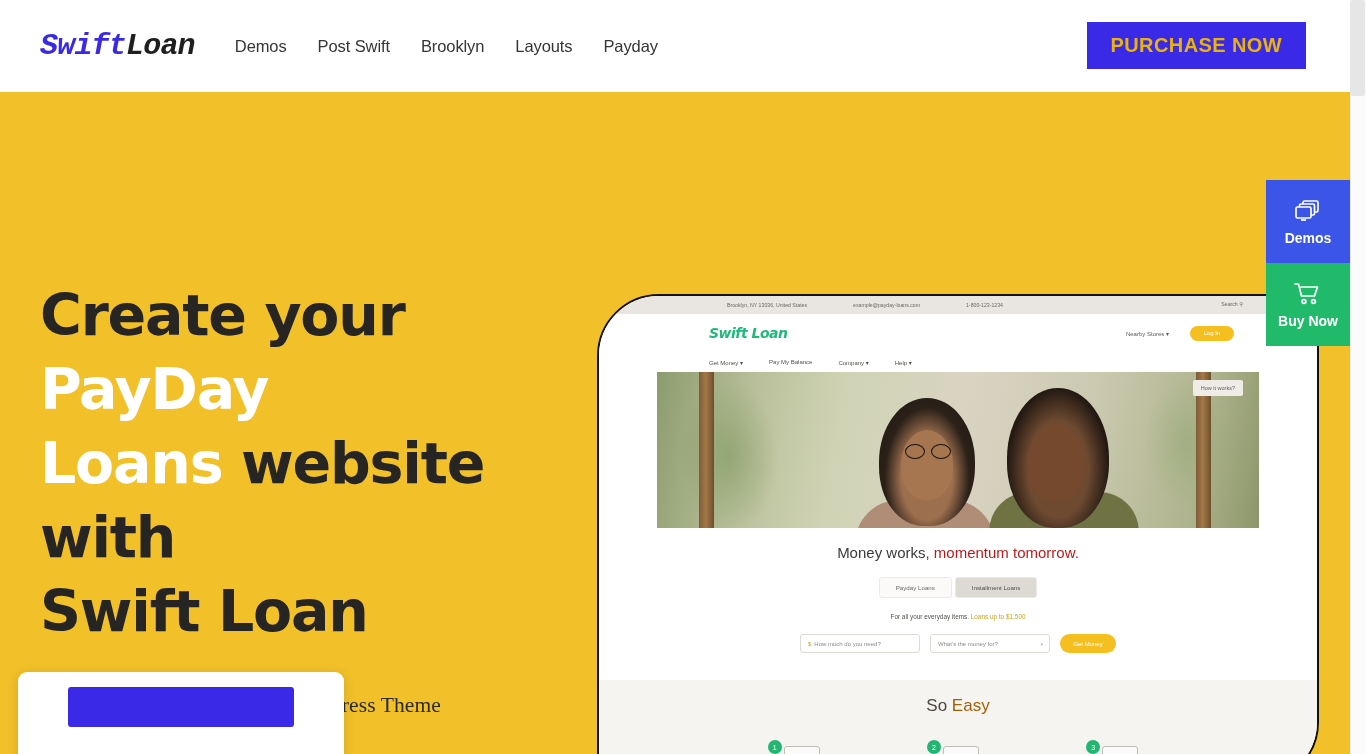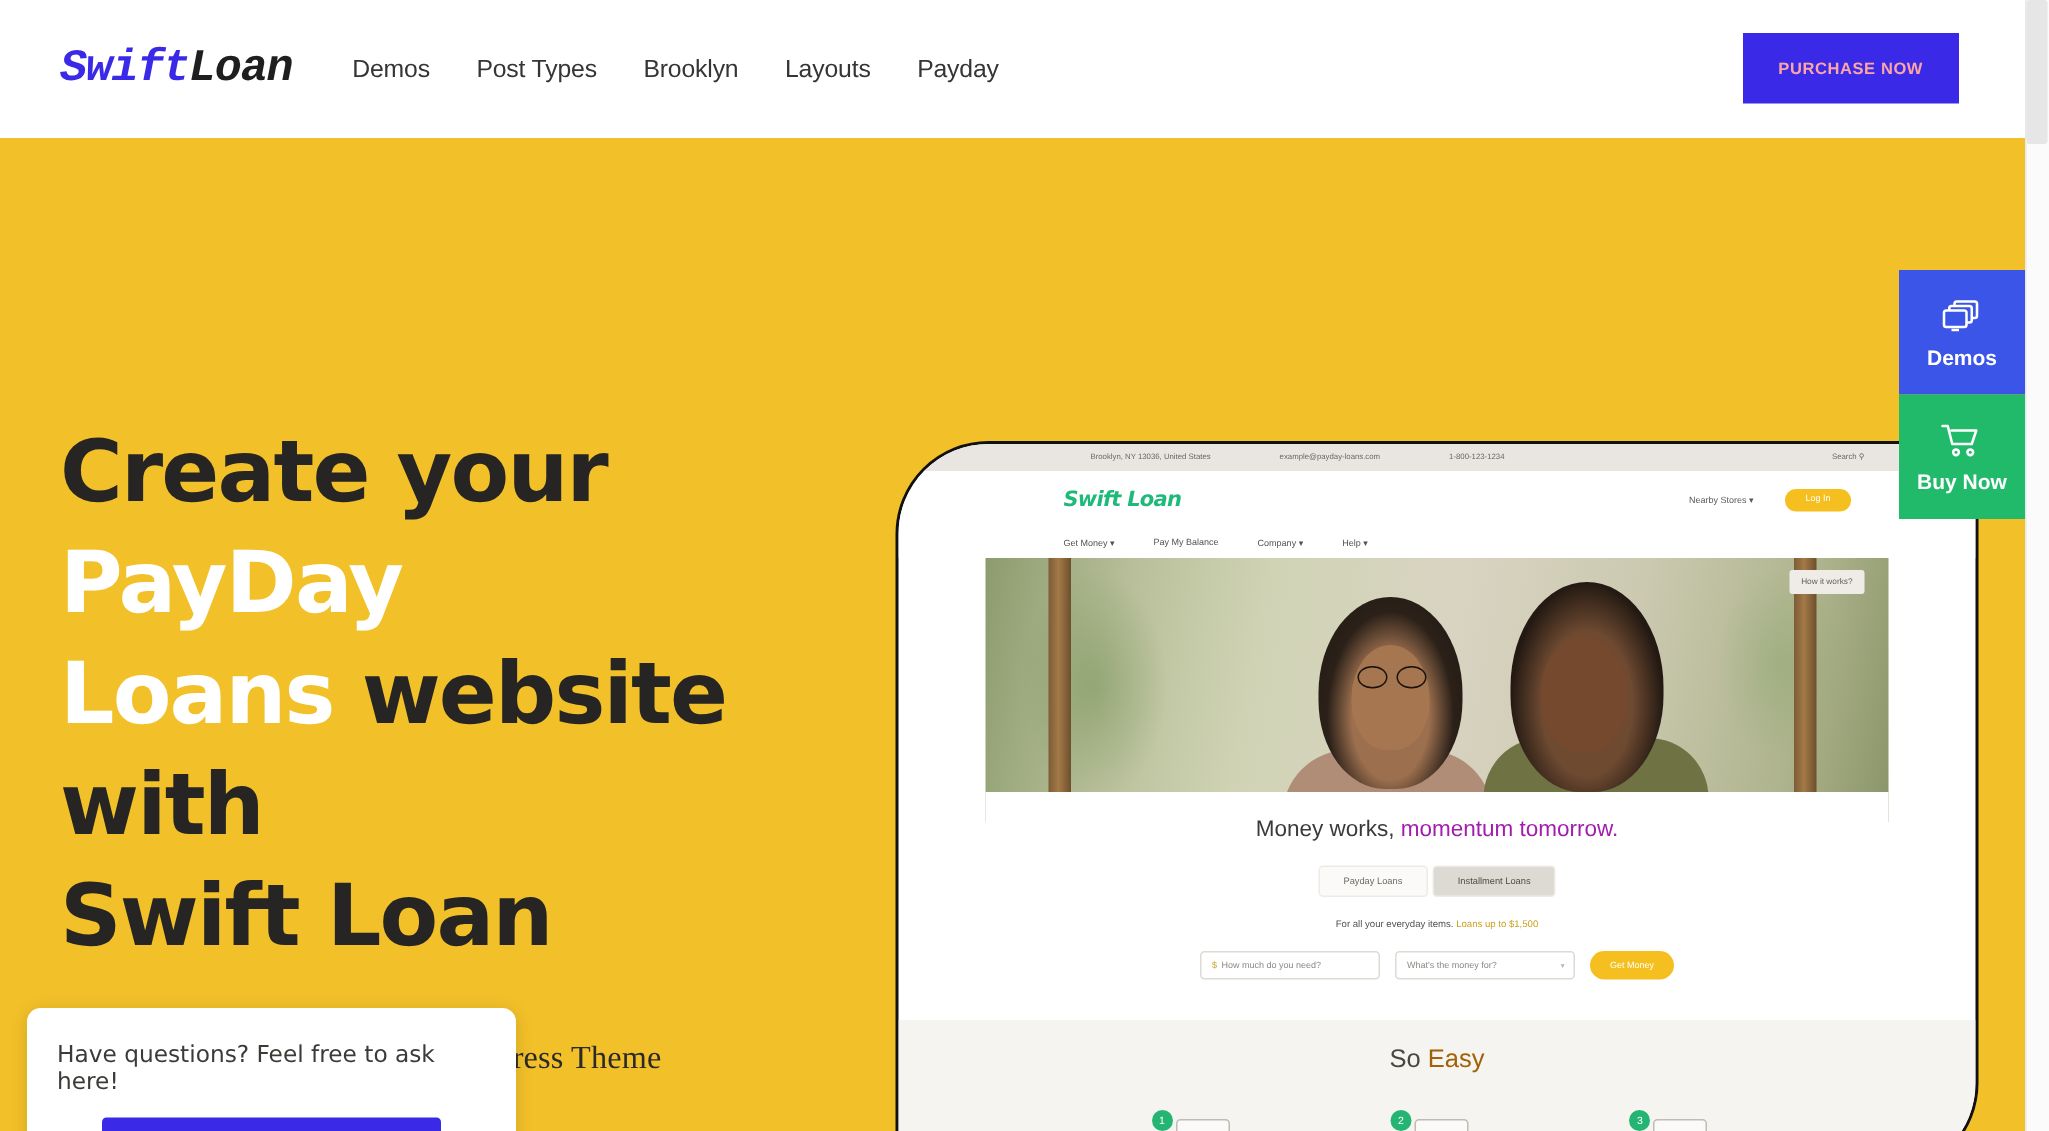--- a/index.html
+++ b/index.html
@@ -35,23 +35,23 @@
   #logo .loan  { color: #1f1f1f; font-weight: 700; }
 
   #nav { display: flex; margin-left: 40px; gap: 31px; }
   .nav-link {
     font-size: 16.5px; color: #353535; cursor: pointer;
     white-space: nowrap; letter-spacing: -0.1px;
   }
 
   #purchase-now {
     position: absolute; top: 22px; right: 44px;
-    background: #3a2ae8; color: #fca5a5; border: none;
+    background: #3a2ae8; color: #eab308; border: none;
     font-family: "Liberation Sans", sans-serif;
-    font-size: 11px; font-weight: 700; letter-spacing: 0.4px;
+    font-size: 20px; font-weight: 700; letter-spacing: 0.4px;
     padding: 0 24px; height: 47px; cursor: pointer;
   }
 
   
   #hero {
     position: absolute; top: 108px; left: 0; width: 1350px; height: 662px;
     background: #f2c029; overflow: hidden; border-radius: 10px;
   }
 
   #hero-copy { position: absolute; left: 40px; top: 170px; width: 540px; }
@@ -159,21 +159,21 @@
   #how-it-works {
     position: absolute; right: 16px; top: 8px;
     background: #efece7; color: #625e59;
     font-size: 5.5px; padding: 5px 8px; border-radius: 2px; cursor: pointer;
   }
   #mk-card {
     position: absolute; left: 58px; right: 58px; top: 232px;
     background: #ffffff; padding: 16px 0 22px; text-align: center;
   }
   #mk-tagline { font-size: 15px; color: #3a3a3a; font-weight: 400; }
-  #mk-tagline .muted { color: #a21caf; }
+  #mk-tagline .muted { color: #b91c1c; }
   #mk-tabs {
     margin-top: 16px; display: flex; justify-content: center; gap: 3px;
   }
   .mk-tab {
     font-size: 6.2px; padding: 6px 16px; border-radius: 3px;
     color: #6d6963; cursor: pointer; background: #fbfaf8;
     border: 1px solid #eeebe6;
   }
   .mk-tab.active { background: #dddad3; color: #4f4c47; }
   #mk-note { margin-top: 15px; font-size: 6.4px; color: #55524e; }
@@ -255,21 +255,21 @@
 </style>
 </head>
 <body>
 
 <div id="header">
   <div id="logo">
     <span class="swift">Swift</span><span class="loan">Loan</span>
   </div>
   <nav id="nav">
     <span class="nav-link">Demos</span>
-    <span class="nav-link">Post Types</span>
+    <span class="nav-link">Post Swift</span>
     <span class="nav-link">Brooklyn</span>
     <span class="nav-link">Layouts</span>
     <span class="nav-link">Payday</span>
   </nav>
   <button id="purchase-now">PURCHASE NOW</button>
 </div>
 
 <div id="hero">
 
   <div id="hero-copy">
@@ -373,21 +373,20 @@
         <path d="M2 3h3.5l3 12h13l3-9H8"></path>
         <circle cx="11" cy="20.5" r="1.9"></circle>
         <circle cx="20.5" cy="20.5" r="1.9"></circle>
       </svg>
     </span>
     <span>Buy Now</span>
   </div>
 </div>
 
 <div id="chat">
-  <div id="chat-text">Have questions? Feel free to ask here!</div>
   <button id="ask-question">
     
     
   </button>
 </div>
 
 <div id="scroll-track"></div>
 <div id="scroll-thumb"></div>
 
 </body></html>

